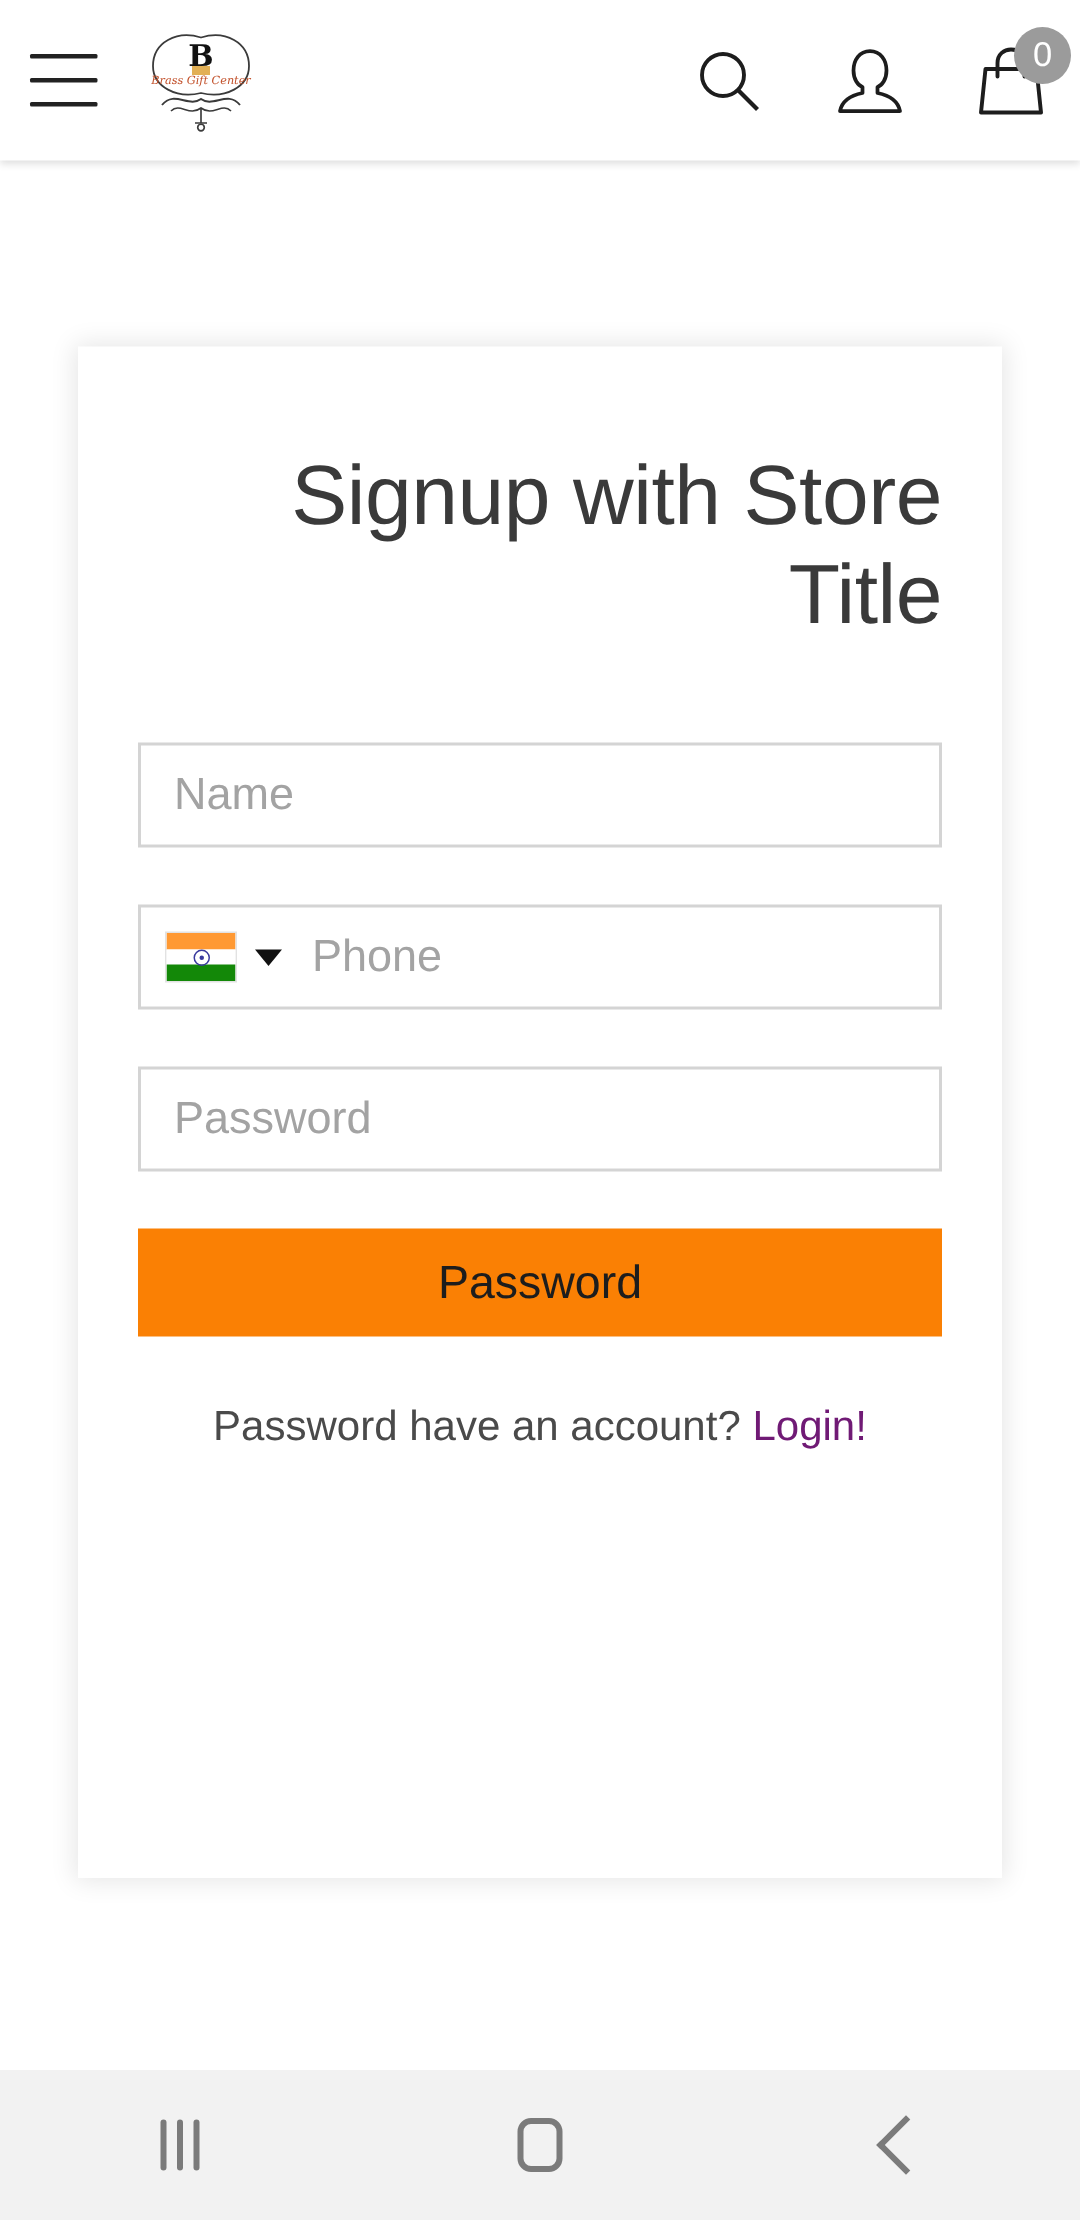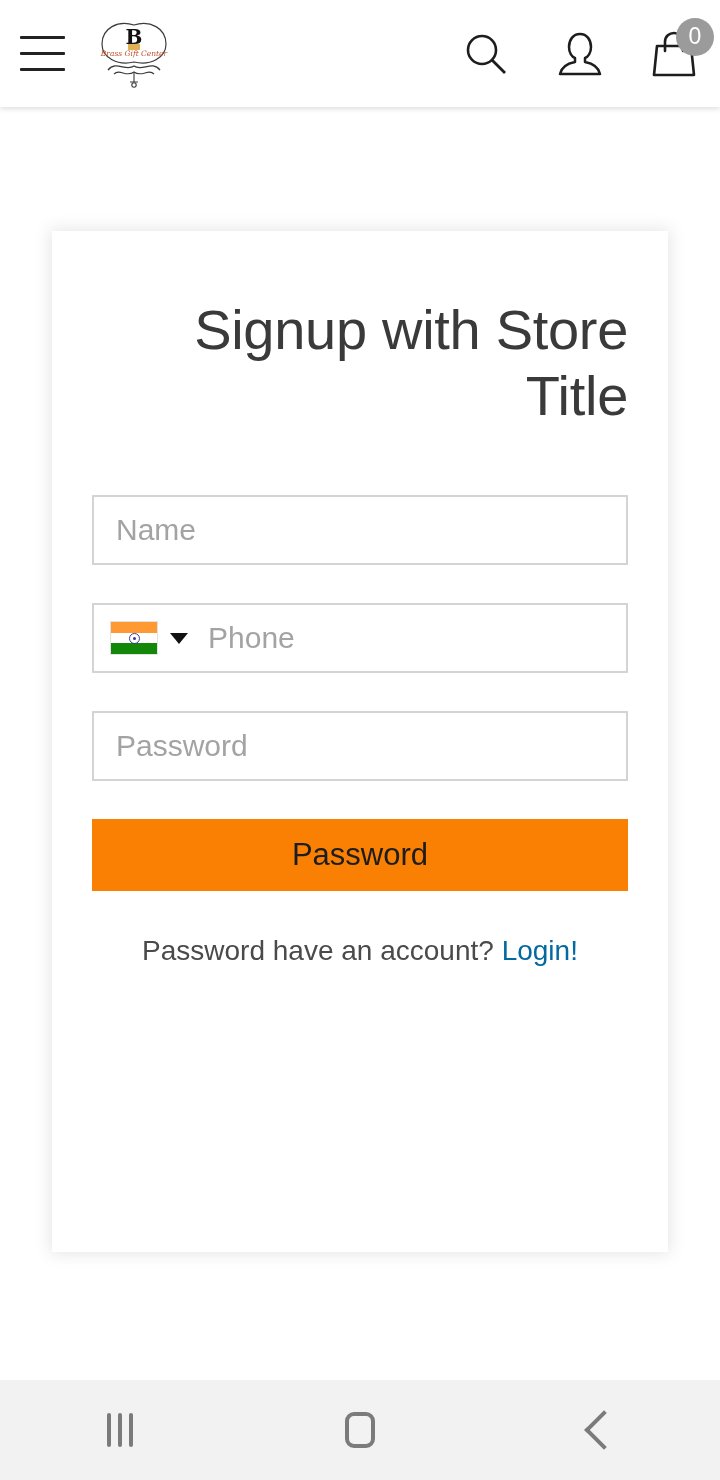--- a/index.html
+++ b/index.html
@@ -237,21 +237,21 @@
 
   .login-line {
     margin-top: 44px;
     text-align: center;
     font-size: 28px;
     font-weight: 300;
     color: #4a4a4a;
     font-family: "Liberation Sans", sans-serif;
   }
   .login-link {
-    color: #0369a1;
+    color: #701a75;
     text-decoration: none;
     cursor: pointer;
   }
 
   
   .navbar {
     position: absolute;
     left: 0;
     top: 1380px;
     width: 720px;

